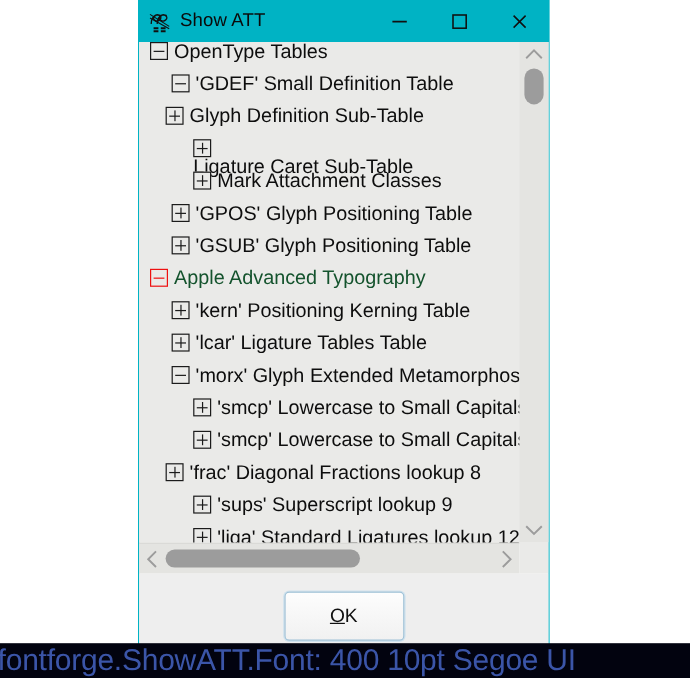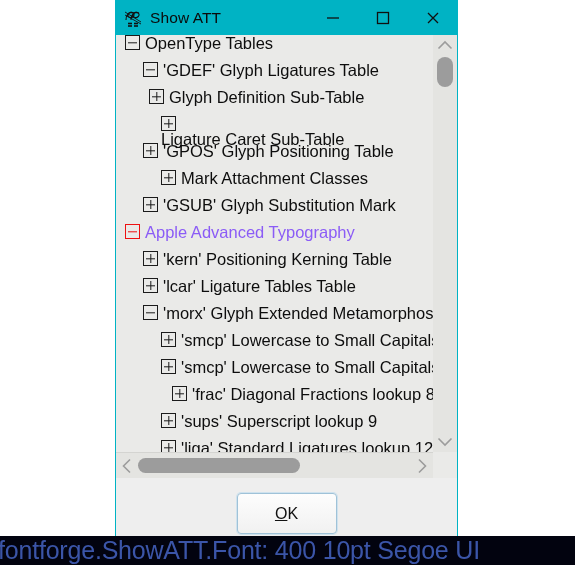--- a/index.html
+++ b/index.html
@@ -100,21 +100,21 @@
     top: 2px; bottom: 2px; left: 50%;
     width: 1.4px; background: #1b1b1b;
     transform: translateX(-50%);
   }
   .row-label {
     font-size: 16.5px;
     color: #0d0d0d;
     font-family: "Liberation Sans", sans-serif;
     line-height: 1;
   }
-  .row.red .row-label { color: #8b5cf6; }
+  .row.red .row-label { color: #14532d; }
 
   
   .vscroll {
     width: 24px;
     flex: none;
     background: #e4e4e1;
     position: relative;
     display: flex; flex-direction: column;
     align-items: center;
   }
@@ -237,41 +237,41 @@
     <div class="client">
 
       <div class="tree-wrap">
         <div class="tree" id="tree">
             <div class="row" style="padding-left: 9px;">
               <span class="box"></span>
               <span class="row-label">OpenType Tables</span>
             </div>
             <div class="row" style="padding-left: 27px;">
               <span class="box"></span>
-              <span class="row-label">'GDEF' Glyph Ligatures Table</span>
-            </div>
-            <div class="row" style="padding-left: 33px;">
+              <span class="row-label">'GDEF' Small Definition Table</span>
+            </div>
+            <div class="row" style="padding-left: 22px;">
               <span class="box plus"></span>
               <span class="row-label">Glyph Definition Sub-Table</span>
             </div>
             <div class="row" style="padding-left: 45px; flex-direction: column;">
               <span class="box plus"></span>
               <span class="row-label">Ligature Caret Sub-Table</span>
             </div>
+            <div class="row" style="padding-left: 45px;">
+              <span class="box plus"></span>
+              <span class="row-label">Mark Attachment Classes</span>
+            </div>
             <div class="row" style="padding-left: 27px;">
               <span class="box plus"></span>
               <span class="row-label">'GPOS' Glyph Positioning Table</span>
             </div>
-            <div class="row" style="padding-left: 45px;">
-              <span class="box plus"></span>
-              <span class="row-label">Mark Attachment Classes</span>
-            </div>
-            <div class="row" style="padding-left: 27px;">
-              <span class="box plus"></span>
-              <span class="row-label">'GSUB' Glyph Substitution Mark</span>
+            <div class="row" style="padding-left: 27px;">
+              <span class="box plus"></span>
+              <span class="row-label">'GSUB' Glyph Positioning Table</span>
             </div>
             <div class="row red" style="padding-left: 9px;">
               <span class="box red"></span>
               <span class="row-label">Apple Advanced Typography</span>
             </div>
             <div class="row" style="padding-left: 27px;">
               <span class="box plus"></span>
               <span class="row-label">'kern' Positioning Kerning Table</span>
             </div>
             <div class="row" style="padding-left: 27px;">
@@ -283,21 +283,21 @@
               <span class="row-label">'morx' Glyph Extended Metamorphosis Table</span>
             </div>
             <div class="row" style="padding-left: 45px;">
               <span class="box plus"></span>
               <span class="row-label">'smcp' Lowercase to Small Capitals lookup 6</span>
             </div>
             <div class="row" style="padding-left: 45px;">
               <span class="box plus"></span>
               <span class="row-label">'smcp' Lowercase to Small Capitals lookup 7</span>
             </div>
-            <div class="row" style="padding-left: 56px;">
+            <div class="row" style="padding-left: 22px;">
               <span class="box plus"></span>
               <span class="row-label">'frac' Diagonal Fractions lookup 8</span>
             </div>
             <div class="row" style="padding-left: 45px;">
               <span class="box plus"></span>
               <span class="row-label">'sups' Superscript lookup 9</span>
             </div>
             <div class="row" style="padding-left: 45px;">
               <span class="box plus"></span>
               <span class="row-label">'liga' Standard Ligatures lookup 12</span>

